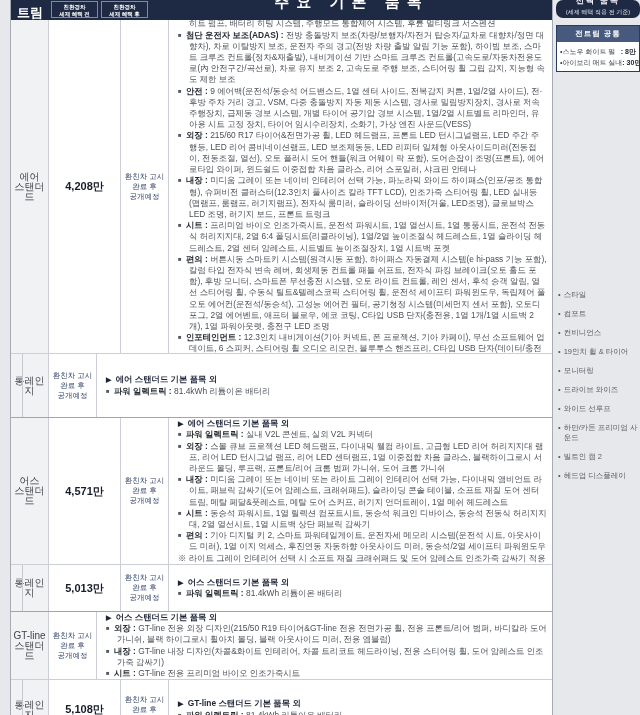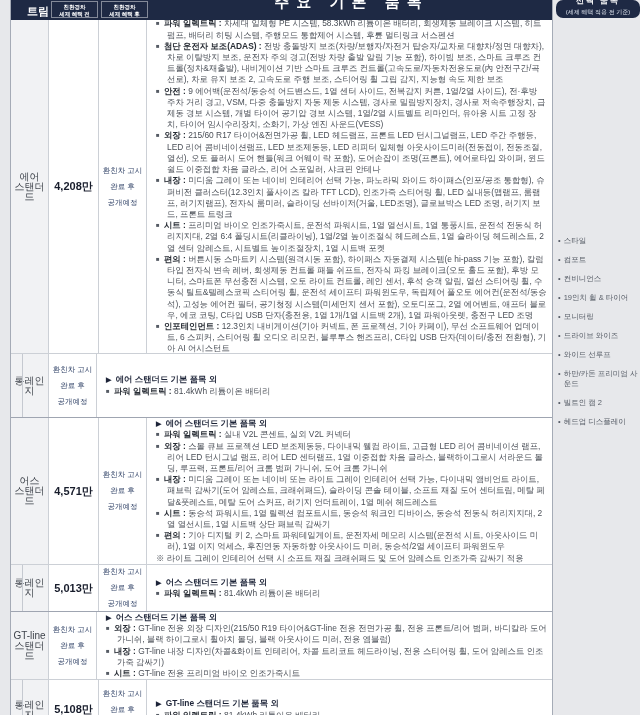--- a/index.html
+++ b/index.html
@@ -2,39 +2,39 @@
 <html><head>
 <meta charset="utf-8">
 <style>
   html,body{margin:0;padding:0;background:#e7e8eb;}
   .page{width:640px;height:715px;background:#e7e8eb;overflow:hidden;display:flex;
         font-family:"Liberation Sans",sans-serif;position:relative;}
   
   .main{margin-left:10px;width:543px;flex:none;display:flex;flex-direction:column;
         border-left:1px solid #a5abb6;border-right:1px solid #a5abb6;background:#fff;box-sizing:border-box;}
   .hdr{background:#1e2944;height:20px;position:relative;overflow:hidden;flex:none;}
-  .hdr-trim{position:absolute;left:8px;width:38px;top:4px;text-align:center;color:#fff;
-            font-size:11px;font-weight:bold;}
+  .hdr-trim{position:absolute;left:0;width:38px;top:4px;text-align:center;color:#fff;
+            font-size:13px;font-weight:bold;}
   .hbox{position:absolute;top:1px;height:17px;border:1px solid rgba(255,255,255,.45);
         box-sizing:border-box;color:#fff;font-size:5.5px;line-height:6.5px;text-align:center;
         padding-top:2px;font-weight:bold;white-space:pre-line;}
   .hbox1{left:40px;width:47px;}  .hbox2{left:90px;width:47px;}
   .hdr-title{position:absolute;left:146px;right:6px;top:-7px;text-align:center;color:#fff;
              font-weight:bold;font-size:15px;letter-spacing:7px;white-space:nowrap;}
   .row{display:flex;border-bottom:1px solid #ccd0d6;flex:none;box-sizing:border-box;}
   .row.groupend{border-bottom:1px solid #9fa5b1;}
   .cell{border-right:1px solid #ccd0d6;box-sizing:border-box;}
   .c-trim{width:38px;background:#f1f2f4;display:flex;align-items:center;justify-content:center;
           text-align:center;font-size:10px;line-height:10px;color:#3e434b;white-space:pre-line;
           position:relative;}
   .c-trim .vline{position:absolute;left:11px;top:0;bottom:0;border-left:1px solid #c5c9d0;}
-  .c-before{width:50px;background:#fff;display:flex;align-items:center;justify-content:center;
+  .c-before{width:72px;background:#fff;display:flex;align-items:center;justify-content:center;
             font-weight:bold;font-size:11px;color:#171c2b;}
   .c-after{width:48px;background:#fff;display:flex;align-items:center;justify-content:center;
-           text-align:center;font-size:7.5px;line-height:16px;color:#2f4166;white-space:pre-line;}
+           text-align:center;font-size:7.5px;line-height:10px;color:#2f4166;white-space:pre-line;}
   .c-content{flex:1;background:#fff;padding:5px 5px 5px 9px;display:flex;flex-direction:column;
              justify-content:center;font-size:8.4px;line-height:11.2px;color:#4a4f57;overflow:hidden;}
   .item{padding-left:11px;text-indent:-11px;}
   .item b{color:#272c34;}
   .sq{font-size:6px;vertical-align:1px;color:#555b64;margin-right:2px;}
   .more{font-weight:bold;color:#1d2438;}
   .more .tri{font-size:7px;margin-right:2px;}
   
   .side{width:84px;margin-left:3px;flex:none;display:flex;flex-direction:column;}
   .side-hdr{background:#1e2944;height:18px;color:#fff;text-align:center;overflow:hidden;flex:none;border-radius:7px;}
@@ -97,21 +97,21 @@
         <div class="row" style="height: 147px;">
           <div class="cell c-trim"><span>어스
 스탠더드</span></div>
           <div class="cell c-before">4,571만</div>
           <div class="cell c-after">환친차 고시
 완료 후
 공개예정</div>
           <div class="c-content">
             <div class="more"><span class="tri">▶</span><span> 에어 스탠더드 기본 품목 외</span></div>
             <div class="item"><span class="sq">■</span><b> 파워 일렉트릭 : </b><span>실내 V2L 콘센트, 실외 V2L 커넥터</span></div>
-            <div class="item"><span class="sq">■</span><b> 외장 : </b><span>스몰 큐브 프로젝션 LED 보조제동등, 다이내믹 웰컴 라이트, 고급형 LED 리어 콤비네이션 램프, 리어 LED 턴시그널 램프, 리어 LED 센터램프, 1열 이중접합 차음 글라스, 블랙하이그로시 서라운드 몰딩, 루프랙, 프론트/리어 크롬 범퍼 가니쉬, 도어 크롬 가니쉬</span></div>
+            <div class="item"><span class="sq">■</span><b> 외장 : </b><span>스몰 큐브 프로젝션 LED 헤드램프, 다이내믹 웰컴 라이트, 고급형 LED 리어 허리지지대 램프, 리어 LED 턴시그널 램프, 리어 LED 센터램프, 1열 이중접합 차음 글라스, 블랙하이그로시 서라운드 몰딩, 루프랙, 프론트/리어 크롬 범퍼 가니쉬, 도어 크롬 가니쉬</span></div>
             <div class="item"><span class="sq">■</span><b> 내장 : </b><span>미디움 그레이 또는 네이비 또는 라이트 그레이 인테리어 선택 가능, 다이내믹 앰비언트 라이트, 패브릭 감싸기(도어 암레스트, 크래쉬패드), 슬라이딩 콘솔 테이블, 소프트 재질 도어 센터트림, 메탈 페달&amp;풋레스트, 메탈 도어 스커프, 러기지 언더트레이, 1열 메쉬 헤드레스트</span></div>
             <div class="item"><span class="sq">■</span><b> 시트 : </b><span>동승석 파워시트, 1열 릴렉션 컴포트시트, 동승석 워크인 디바이스, 동승석 전동식 허리지지대, 2열 열선시트, 1열 시트백 상단 패브릭 감싸기</span></div>
             <div class="item"><span class="sq">■</span><b> 편의 : </b><span>기아 디지털 키 2, 스마트 파워테일게이트, 운전자세 메모리 시스템(운전석 시트, 아웃사이드 미러), 1열 이지 억세스, 후진연동 자동하향 아웃사이드 미러, 동승석/2열 세이프티 파워윈도우</span></div>
             <div class="note">※ 라이트 그레이 인테리어 선택 시 소프트 재질 크래쉬패드 및 도어 암레스트 인조가죽 감싸기 적용</div>
           </div>
         </div>
         <div class="row groupend" style="height: 47px;">
           <div class="cell c-trim"><i class="vline"></i><span>롱레인지</span></div>
           <div class="cell c-before">5,013만</div>
           <div class="cell c-after">환친차 고시
@@ -147,20 +147,33 @@
           </div>
         </div>
       </div>
   </div>
 
   <div class="side">
     <div class="side-hdr">
       <span class="t1">선택 품목</span>
       <span class="t2">(세제 혜택 적용 전 기준)</span>
     </div>
+    <div class="combox">
+      <div class="combox-h">전트림 공통</div>
+      <div class="combox-b" id="combox-items">
+          <div class="comitem">
+            <span class="nm">•스노우 화이트 펄</span>
+            <span class="pr">: 8만</span>
+          </div>
+          <div class="comitem">
+            <span class="nm">•아이보리 매트 실내</span>
+            <span class="pr">: 30만</span>
+          </div>
+        </div>
+    </div>
     <div class="opts" id="opts">
         <div class="opt">
           <span class="b">•</span>
           <span>스타일</span>
         </div>
         <div class="opt">
           <span class="b">•</span>
           <span>컴포트</span>
         </div>
         <div class="opt">

